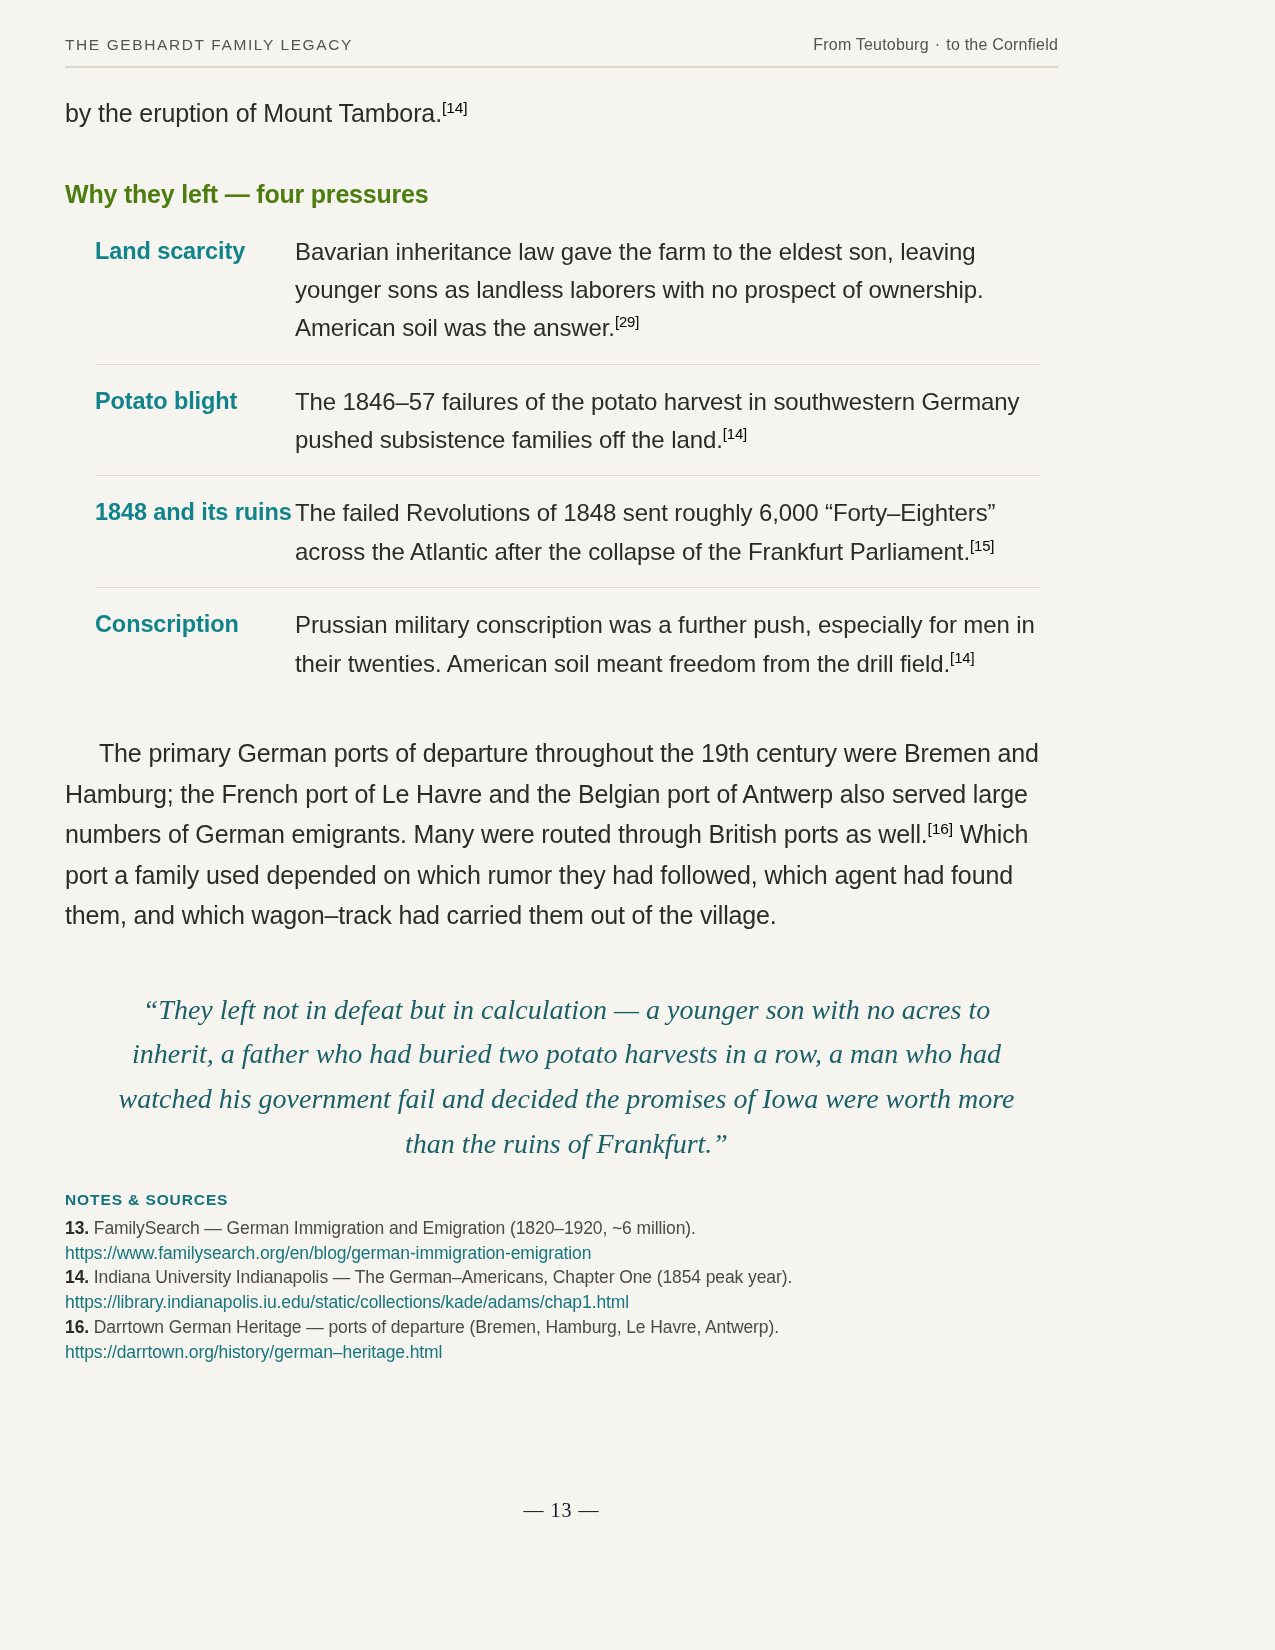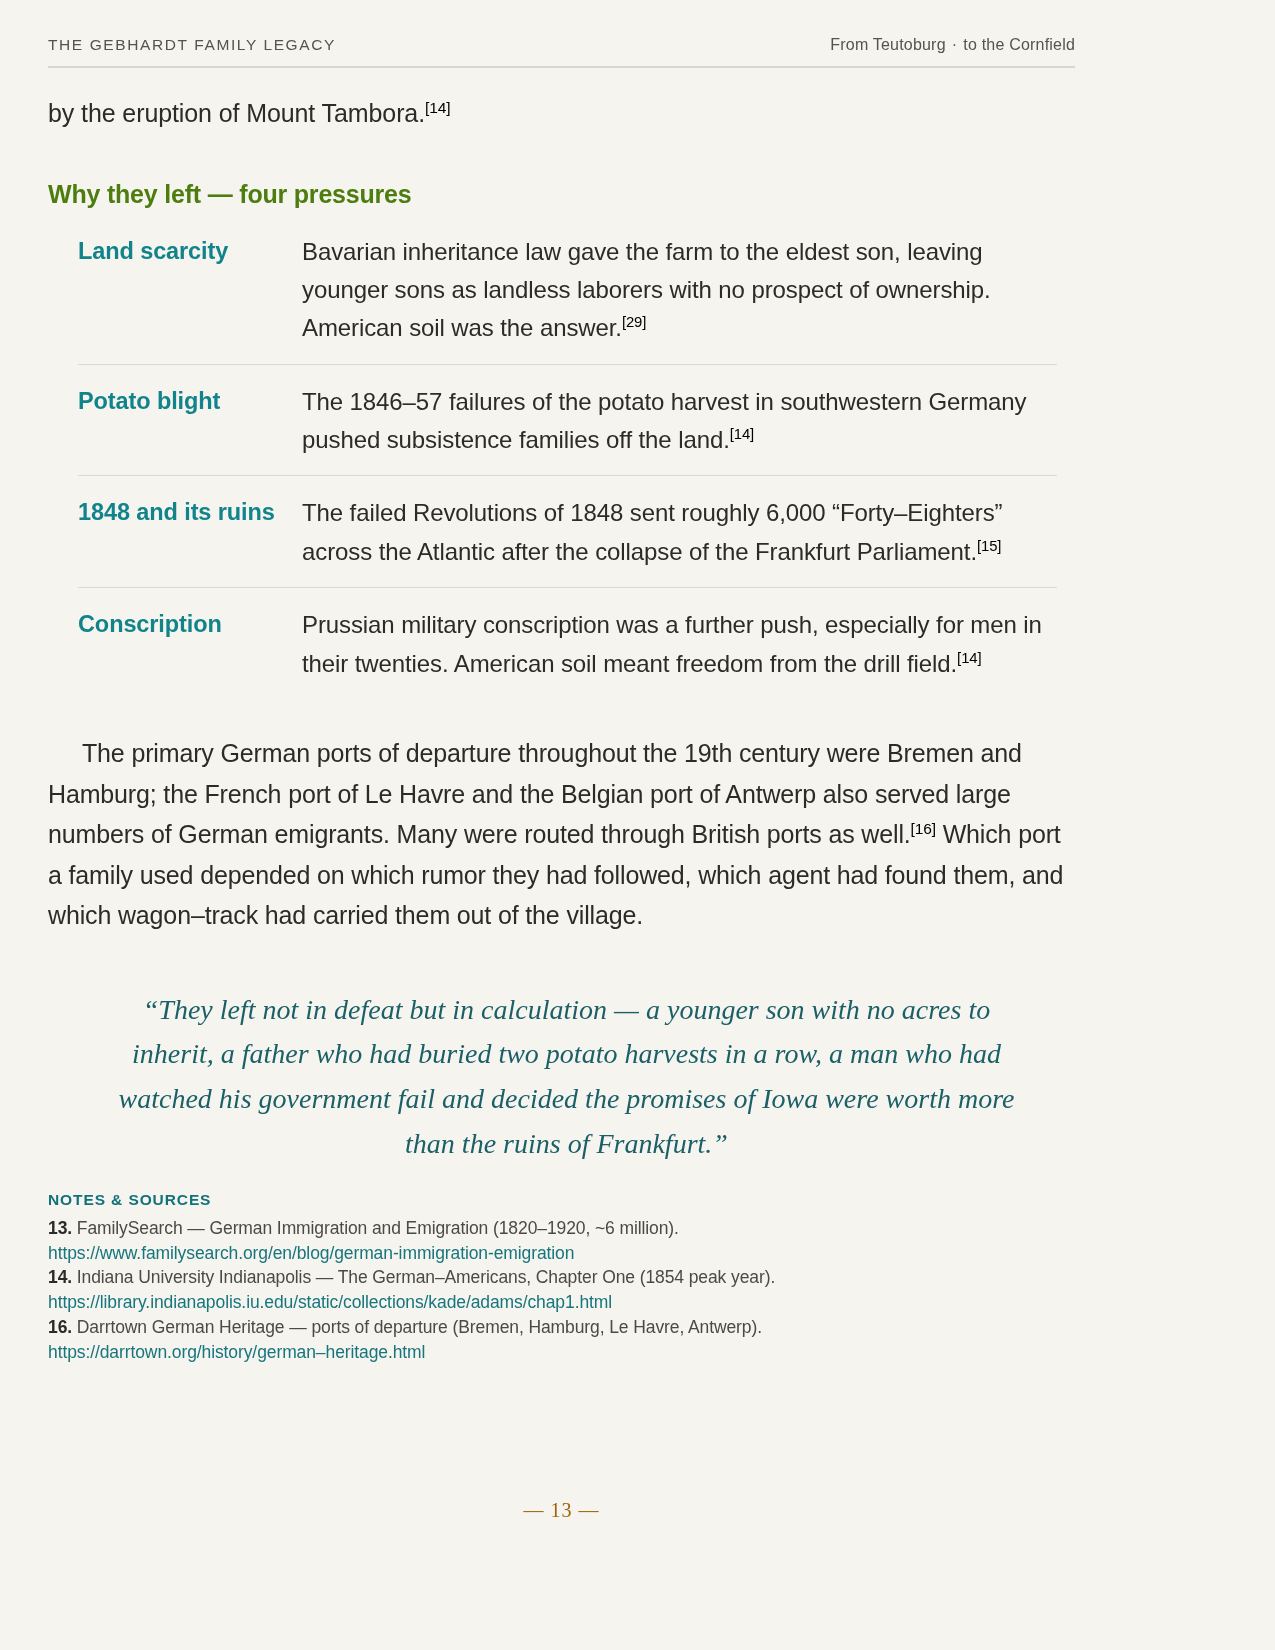--- a/index.html
+++ b/index.html
@@ -13,21 +13,21 @@
     font-family: "Liberation Sans", sans-serif;
     color: #2e2e2c;
     position: relative;
     overflow: hidden;
   }
   .page {
     position: relative;
     width: 1123px;
     height: 1650px;
     box-sizing: border-box;
-    padding: 0 48px;
+    padding: 0 65px;
   }
 
   
   .running-head {
     display: flex;
     justify-content: space-between;
     align-items: baseline;
     padding-top: 36px;
     padding-bottom: 12px;
     border-bottom: 2px solid #d9d6cc;
@@ -80,21 +80,20 @@
   
   .deftable {
     margin-left: 30px;
     margin-right: 18px;
   }
   .defrow {
     display: flex;
     align-items: flex-start;
     padding: 18px 0 16px 0;
     border-top: 1px solid #ddd9cf;
-    gap: 24px;
   }
   .defrow:first-child { border-top: none; padding-top: 6px; }
   .defterm {
     flex: 0 0 200px;
     font-size: 23.5px;
     font-weight: bold;
     color: #11838b;
     line-height: 1.6;
     letter-spacing: -0.1px;
   }
@@ -145,21 +144,21 @@
   }
 
   
   .folio {
     position: absolute;
     left: 0;
     right: 0;
     bottom: 128px;
     text-align: center;
     font-size: 20px;
-    color: #a16207;
+    color: #0f172a;
     font-family: "Liberation Serif", serif;
     letter-spacing: 1px;
   }
 </style>
 </head>
 <body>
 
 <div class="page">
 
   <div class="running-head">

